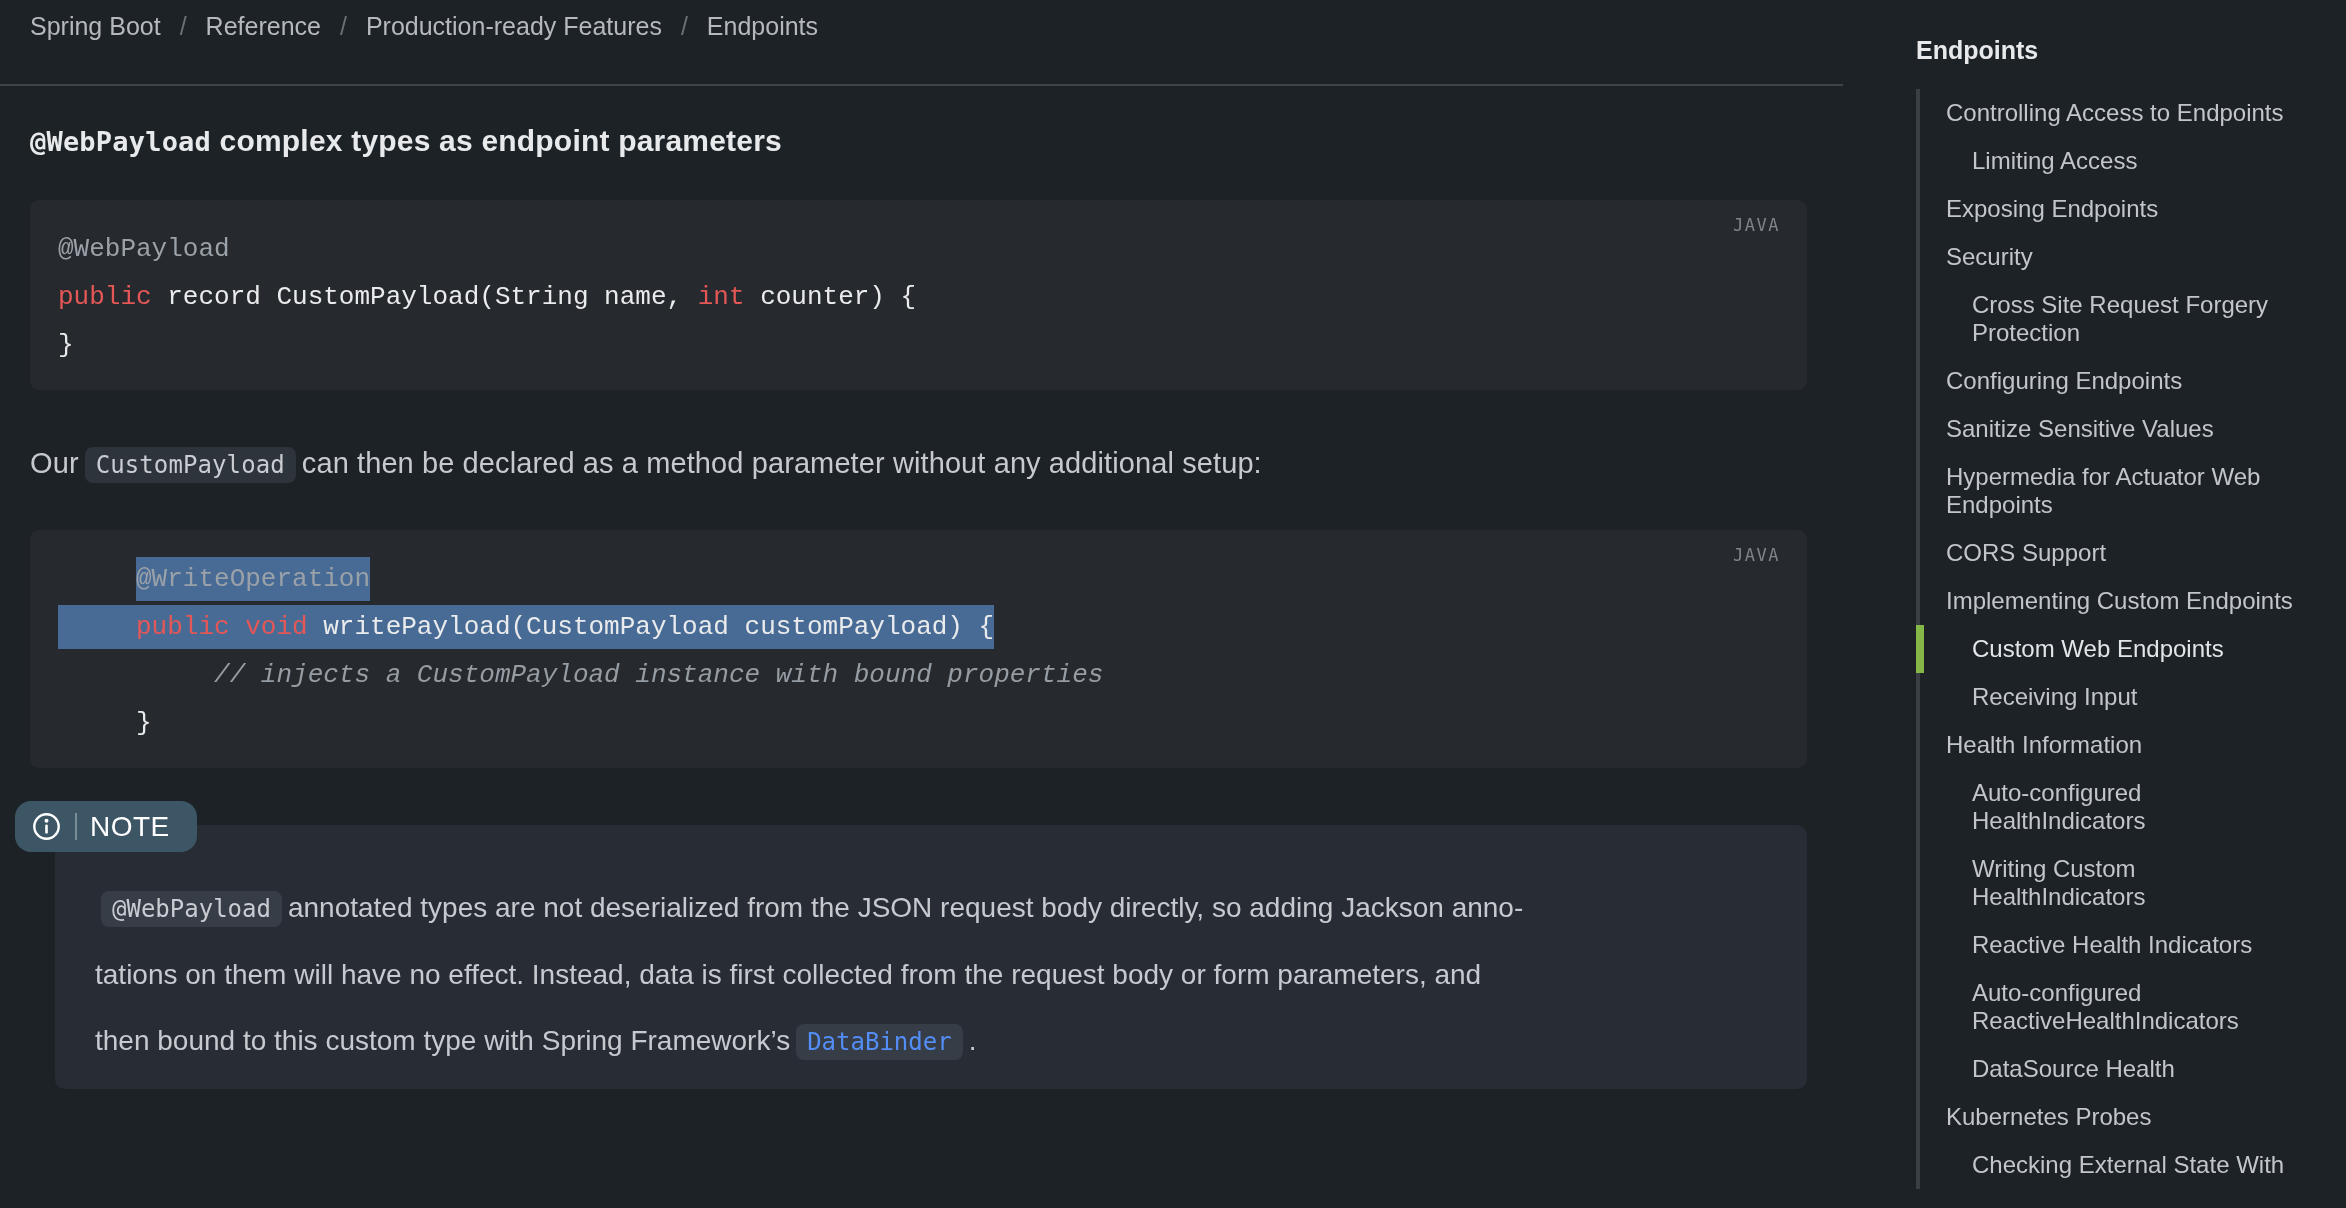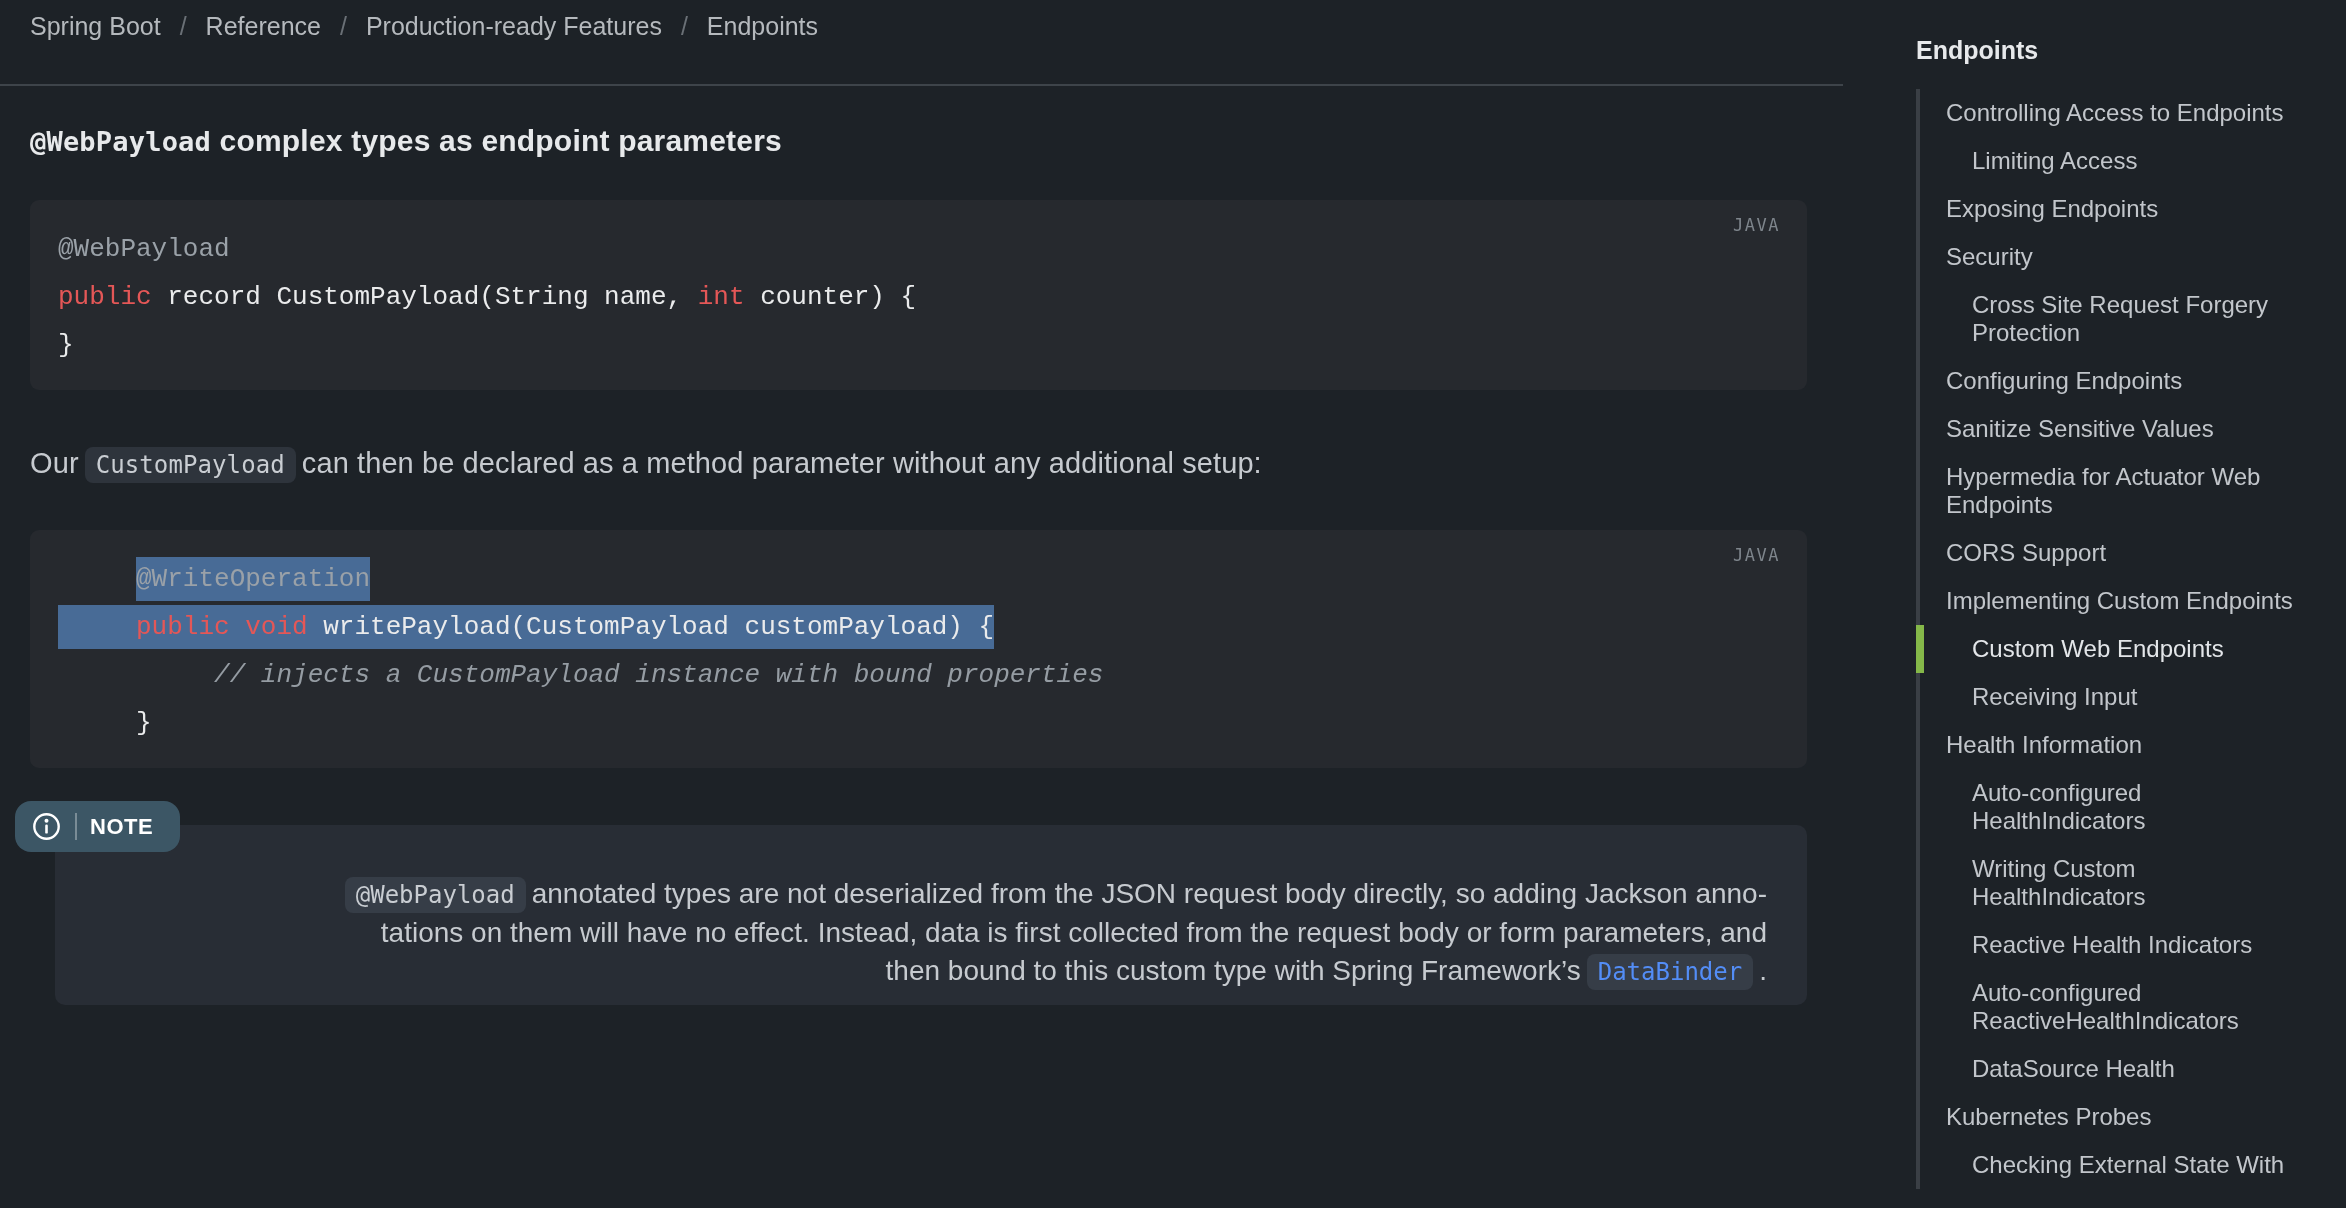--- a/index.html
+++ b/index.html
@@ -67,28 +67,28 @@
   .tok-kw  { color:#e45757; }
   .tok-ann { color:#9aa1a8; }
   .tok-cmt { color:#959ca3; font-style:italic; }
   .tok-sel { background:#486b96; padding:7px 0; }
 
   
   .note {
     position:relative; margin:57px 0 0 25px; background:#282d35;
     border-radius:10px; padding:50px 40px 14px 40px;
   }
-  .note p { margin:0; font-size:28px; line-height:38px; color:#c6cacf;text-align:right; }
+  .note p { margin:0; font-size:28px; line-height:66px; color:#c6cacf; }
   .note-badge {
     position:absolute; top:-24px; left:-40px; height:51px;
     background:#3c5665; border-radius:16px;
     display:flex; align-items:center; padding:0 27px 0 16px; gap:13px;
   }
   .badge-divider { width:2px; height:27px; background:rgba(255,255,255,0.32); }
-  .badge-label { color:#ffffff; font-size:22px; font-weight:bold; letter-spacing:0.5px; }
+  .badge-label { color:#ffffff; font-size:28px; font-weight:normal; letter-spacing:0.5px; }
   .info-icon { display:block; }
 
   
   .sidebar { position:absolute; left:1916px; top:0; width:430px; }
   .sidebar h2 {
     margin:36px 0 24px 0; font-size:25px; font-weight:bold; color:#e7e9eb;
   }
   .toc { border-left:4px solid #3a3f45; }
   .toc-item {
     position:relative; padding:10px 36px 10px 26px;

